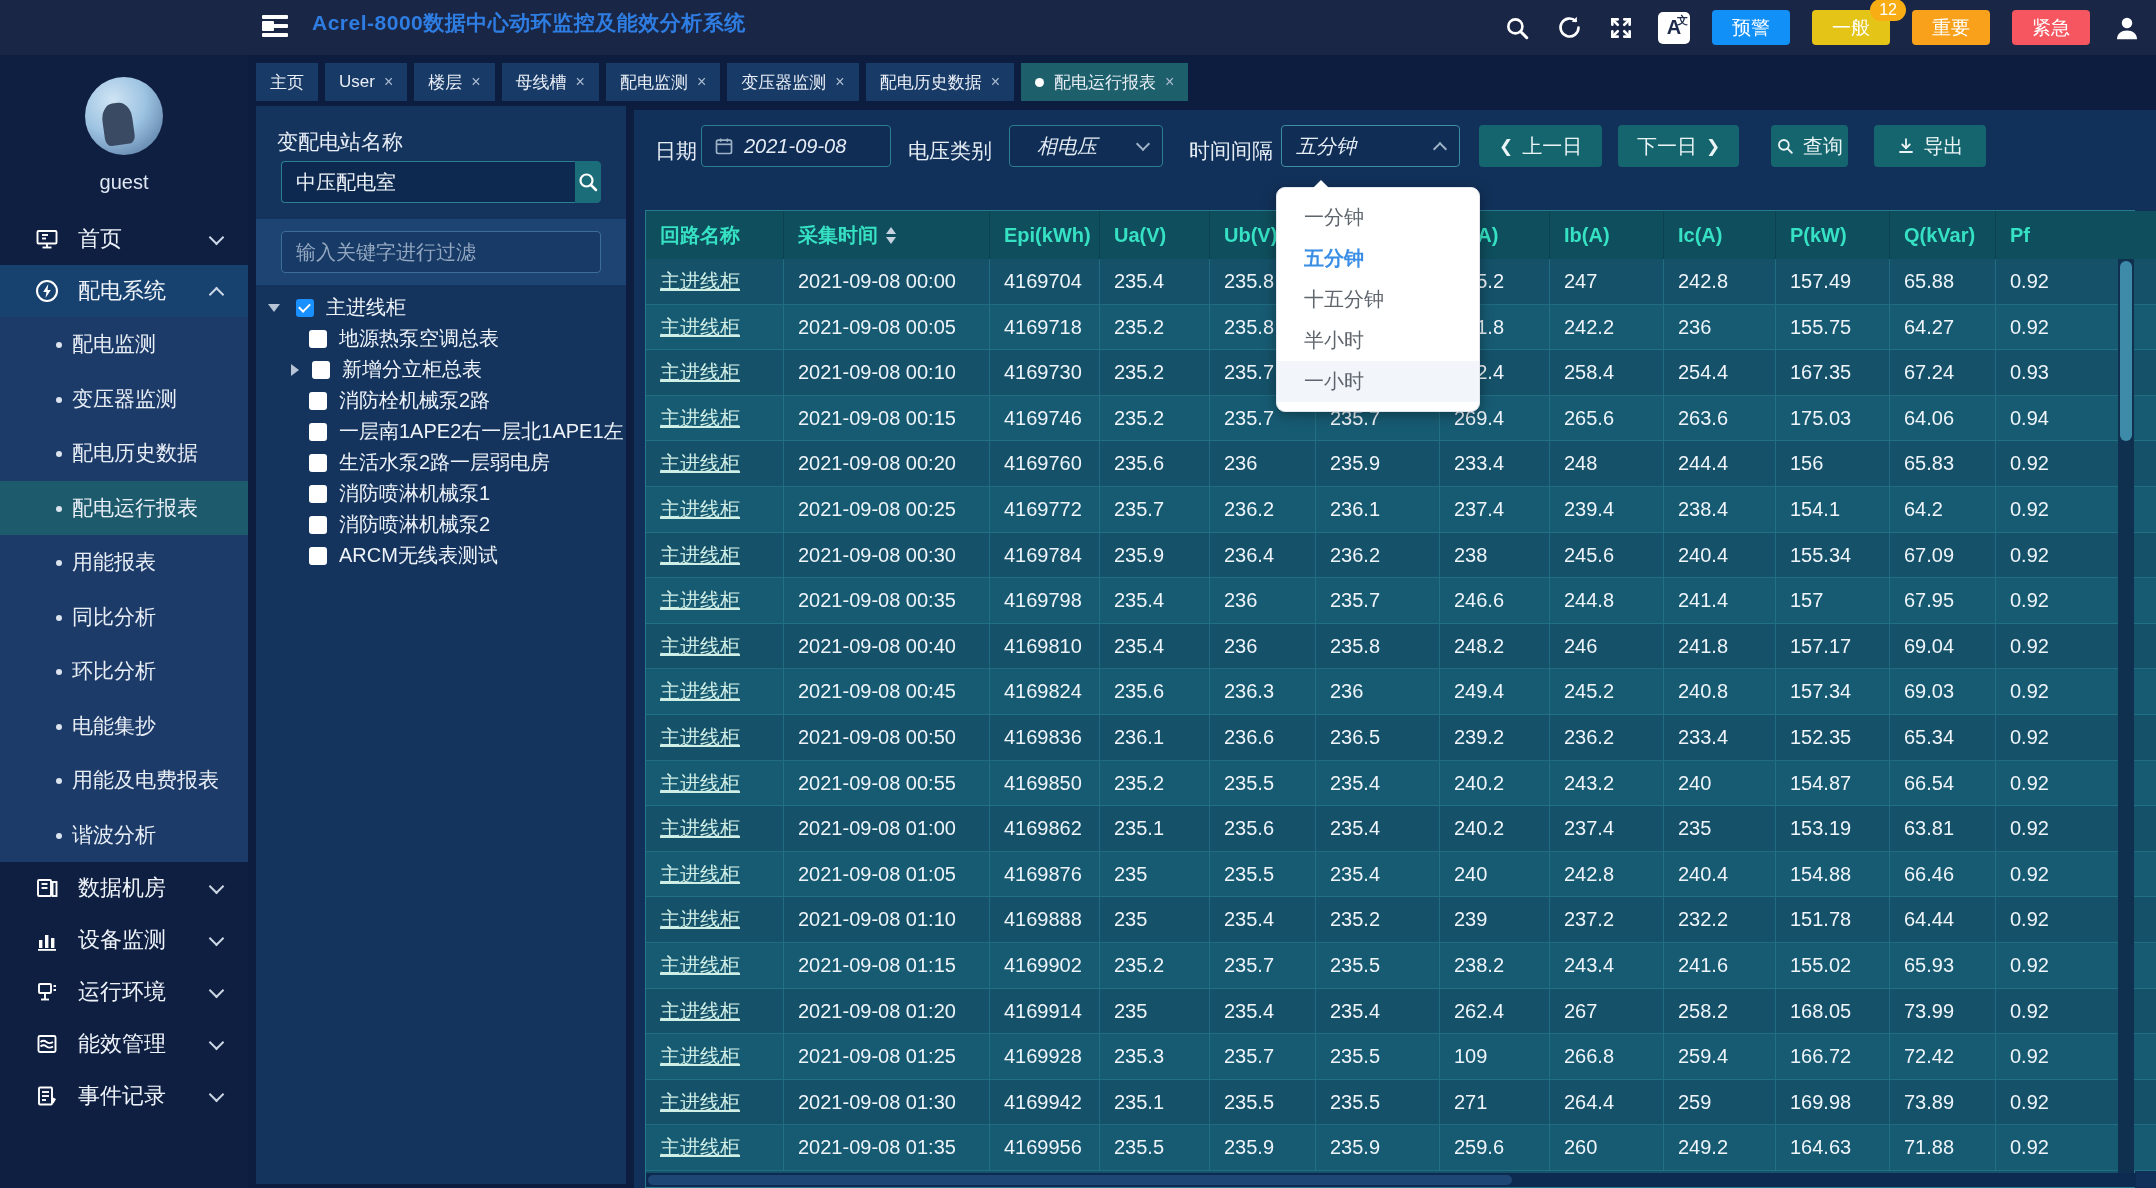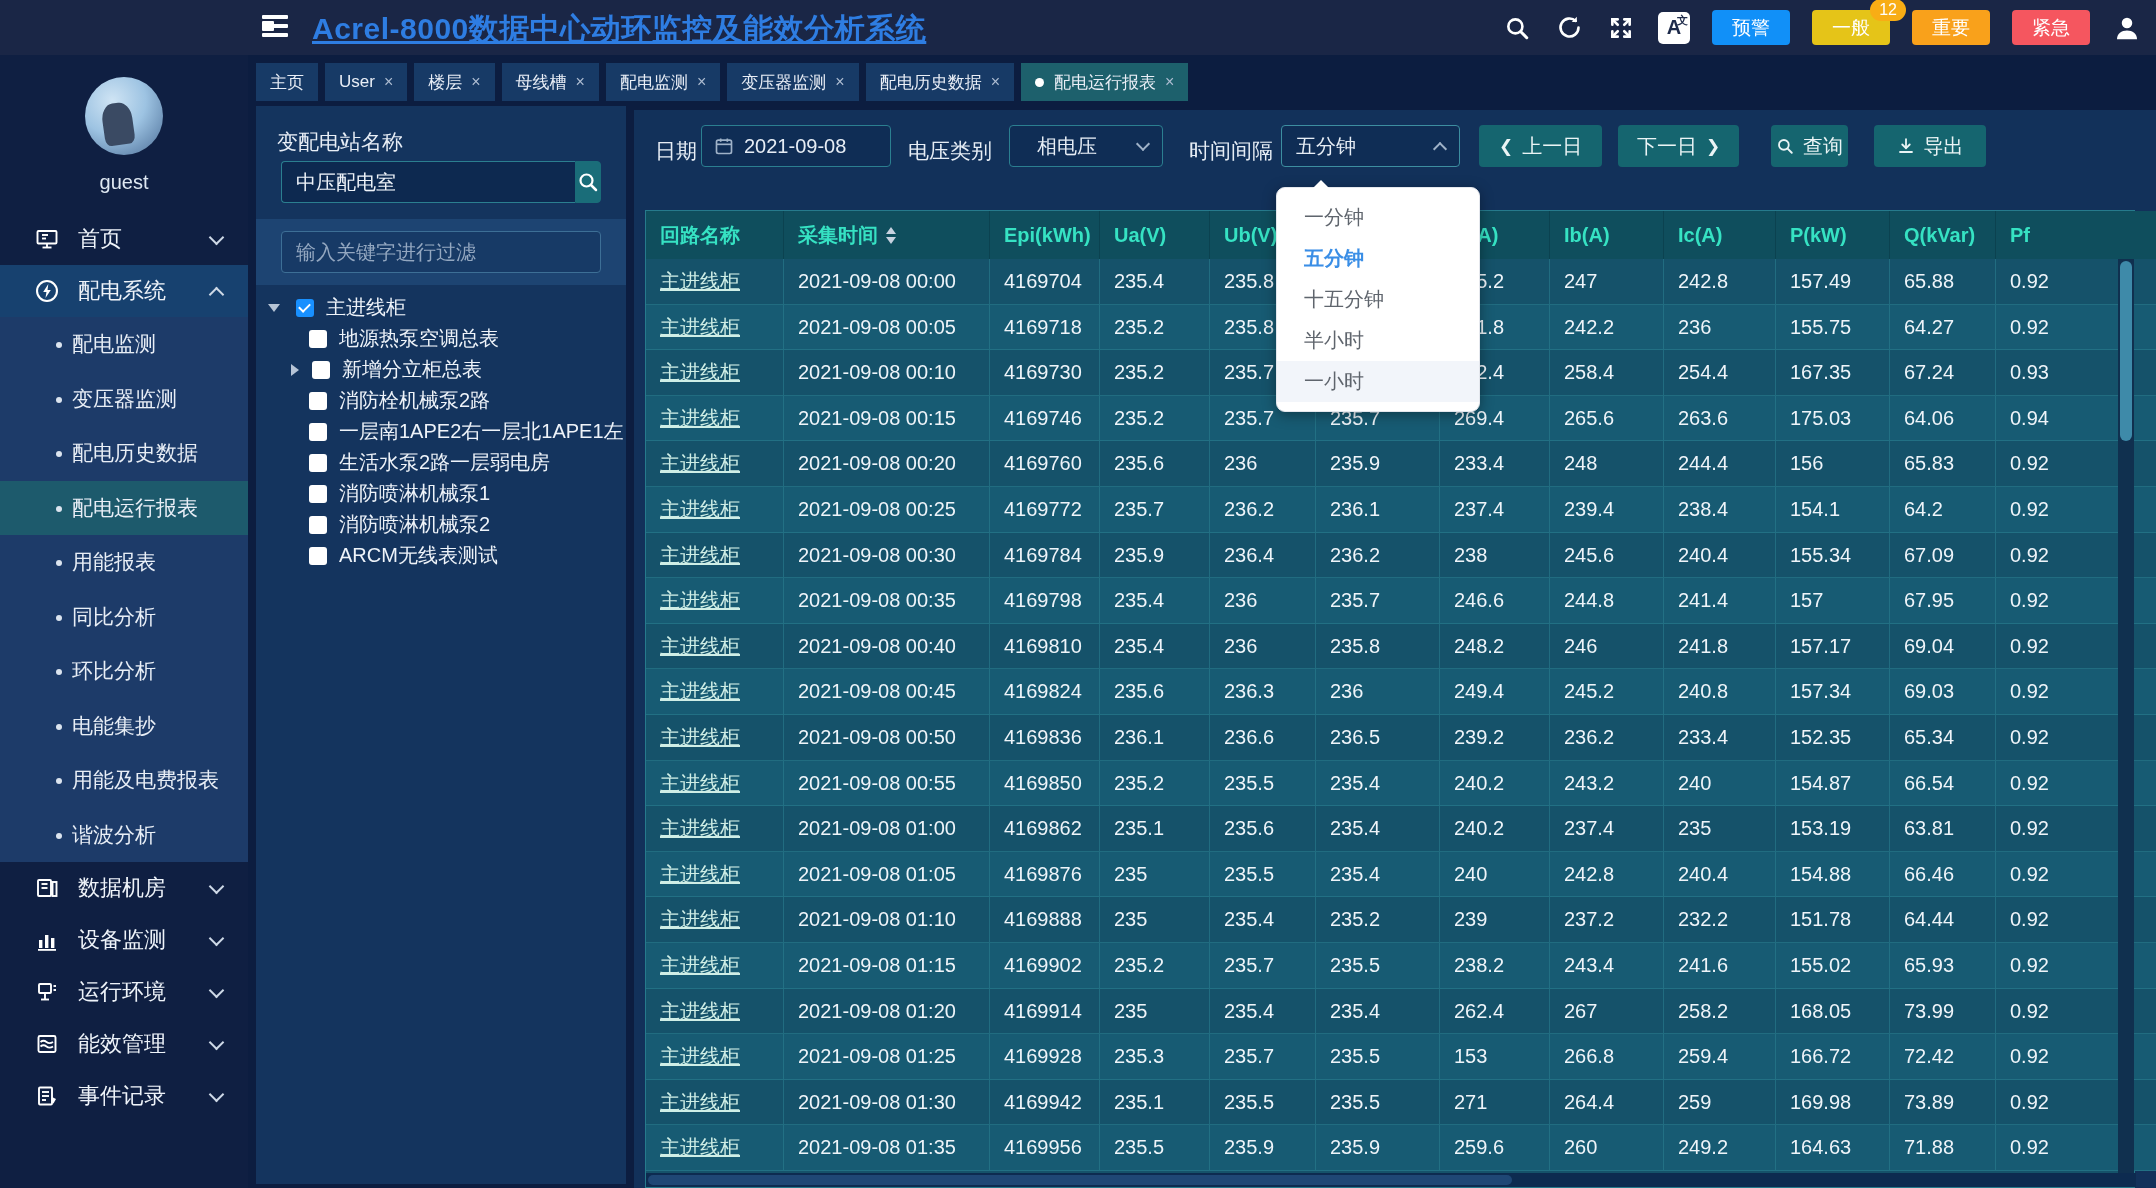--- a/index.html
+++ b/index.html
@@ -15,21 +15,21 @@
   body{font-family:"Liberation Sans","DejaVu Sans",sans-serif;background:var(--page-bg);color:var(--text);}
   .screen{position:absolute;inset:0;width:2156px;height:1188px;background:var(--page-bg);}
 
   
   .header{position:absolute;left:0;top:0;width:2156px;height:55px;background:var(--header-bg);display:flex;align-items:center;}
   .burger{position:absolute;left:262px;top:13px;width:30px;height:28px;cursor:pointer;}
   .burger span{position:absolute;left:0;height:4px;background:#fff;border-radius:1px;}
   .burger .b1{top:2px;width:26px;} .burger .b3{top:20px;width:26px;}
   .burger .b2{top:11px;width:17px;left:9px;}
   .burger .arr{position:absolute;left:0;top:8px;width:0;height:0;border:5px solid transparent;border-right:7px solid #fff;}
-  .app-title{position:absolute;left:312px;top:9px;font-size:30px;font-weight:600;color:#2e7de2;letter-spacing:.5px;white-space:nowrap;text-decoration:underline;}
+  .app-title{position:absolute;left:312px;top:9px;font-size:21px;font-weight:600;color:#2e7de2;letter-spacing:.5px;white-space:nowrap;}
   .header-right{position:absolute;right:14px;top:0;height:55px;display:flex;align-items:center;gap:22px;}
   .hicon{width:30px;height:30px;display:flex;align-items:center;justify-content:center;cursor:pointer;}
   .hicon svg{display:block;}
   .translate-box{width:32px;height:32px;background:#fff;border-radius:5px;color:#1d2a4a;display:flex;align-items:center;justify-content:center;font-weight:bold;font-size:20px;position:relative;}
   .translate-box i{position:absolute;right:2px;top:1px;font-size:11px;font-style:normal;}
   .alarm-badges{display:flex;align-items:center;gap:22px;}
   .alarm-badge{position:relative;min-width:78px;height:35px;border-radius:4px;color:#fff;font-size:19px;display:flex;align-items:center;justify-content:center;padding:0 14px;cursor:pointer;}
   .badge-count{position:absolute;top:-11px;right:-16px;background:#f8ad15;color:#fff;font-size:16px;line-height:22px;padding:0 9px;border-radius:11px;}
 
   
@@ -75,21 +75,21 @@
   .cbox.checked{background:#1890ff;}
   .cbox.checked::after{content:"";position:absolute;left:5px;top:2px;width:5px;height:9px;border-right:2px solid #fff;border-bottom:2px solid #fff;transform:rotate(45deg);}
   .tree-row.root .cbox{margin-left:8px;}
   .tree-row.child .cbox{margin-left:53px;}
   .tree-row.child.has-arrow .cbox{margin-left:0;}
 
   
   .main{position:absolute;left:634px;top:110px;width:1522px;height:1078px;background:var(--main-bg);}
   .toolbar{position:absolute;left:0;top:0;width:100%;height:90px;}
   .tb-label{position:absolute;top:27px;font-size:21px;color:#e6edf5;white-space:nowrap;}
-  .tb-box{position:absolute;top:15px;height:42px;background:#0f2d55;border:1px solid var(--input-border);border-radius:4px;display:flex;align-items:center;color:#e6edf5;font-size:20px;cursor:pointer;}
+  .tb-box{position:absolute;top:15px;height:42px;background:#0f2d55;border:1px solid var(--input-border);border-radius:4px;display:flex;align-items:center;color:#e6edf5;font-size:20px;cursor:pointer;font-style:italic;}
   .tb-box .chev{width:10px;height:10px;border-right:2px solid #9fb2c8;border-bottom:2px solid #9fb2c8;position:absolute;right:14px;}
   .tb-box .chev.down{transform:rotate(45deg);top:13px;}
   .tb-box .chev.up{transform:rotate(-135deg);top:18px;}
   .tb-btn{position:absolute;top:15px;height:42px;background:var(--btn-teal);border-radius:4px;color:#eaf4f5;font-size:20px;display:flex;align-items:center;justify-content:center;gap:9px;cursor:pointer;}
 
   
   .table-wrap{position:absolute;left:11px;top:100px;width:1490px;height:978px;border:1px solid rgba(43,133,149,.8);background:var(--row-a);}
   .tgrid{display:grid;grid-template-columns:138px 206px 110px 110px 106px 124px 110px 114px 112px 114px 106px 1fr;width:1678px;}
   .thead{background:var(--thead-bg);height:48px;}
   .thead .hcell{line-height:48px;padding-left:14px;color:var(--thead-text);font-size:20px;font-weight:bold;border-right:1px solid rgba(10,56,70,.55);white-space:nowrap;overflow:hidden;display:flex;align-items:center;gap:8px;}
@@ -687,21 +687,21 @@
             <div class="tcell">73.99</div>
             <div class="tcell">0.92</div>
           </div>
           <div class="tgrid trow">
             <div class="tcell link">主进线柜</div>
             <div class="tcell">2021-09-08 01:25</div>
             <div class="tcell">4169928</div>
             <div class="tcell">235.3</div>
             <div class="tcell">235.7</div>
             <div class="tcell">235.5</div>
-            <div class="tcell">153</div>
+            <div class="tcell">109</div>
             <div class="tcell">266.8</div>
             <div class="tcell">259.4</div>
             <div class="tcell">166.72</div>
             <div class="tcell">72.42</div>
             <div class="tcell">0.92</div>
           </div>
           <div class="tgrid trow">
             <div class="tcell link">主进线柜</div>
             <div class="tcell">2021-09-08 01:30</div>
             <div class="tcell">4169942</div>

